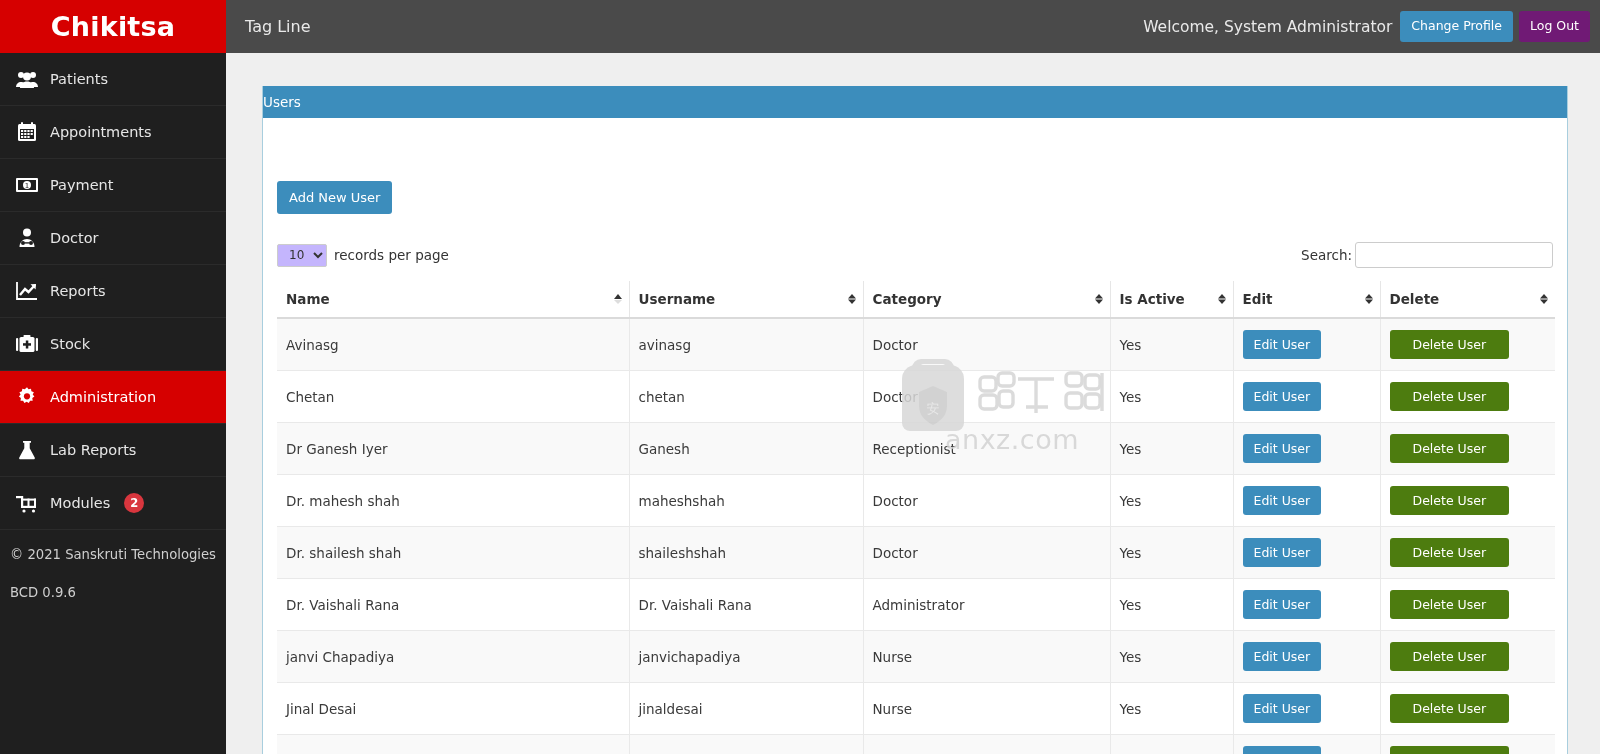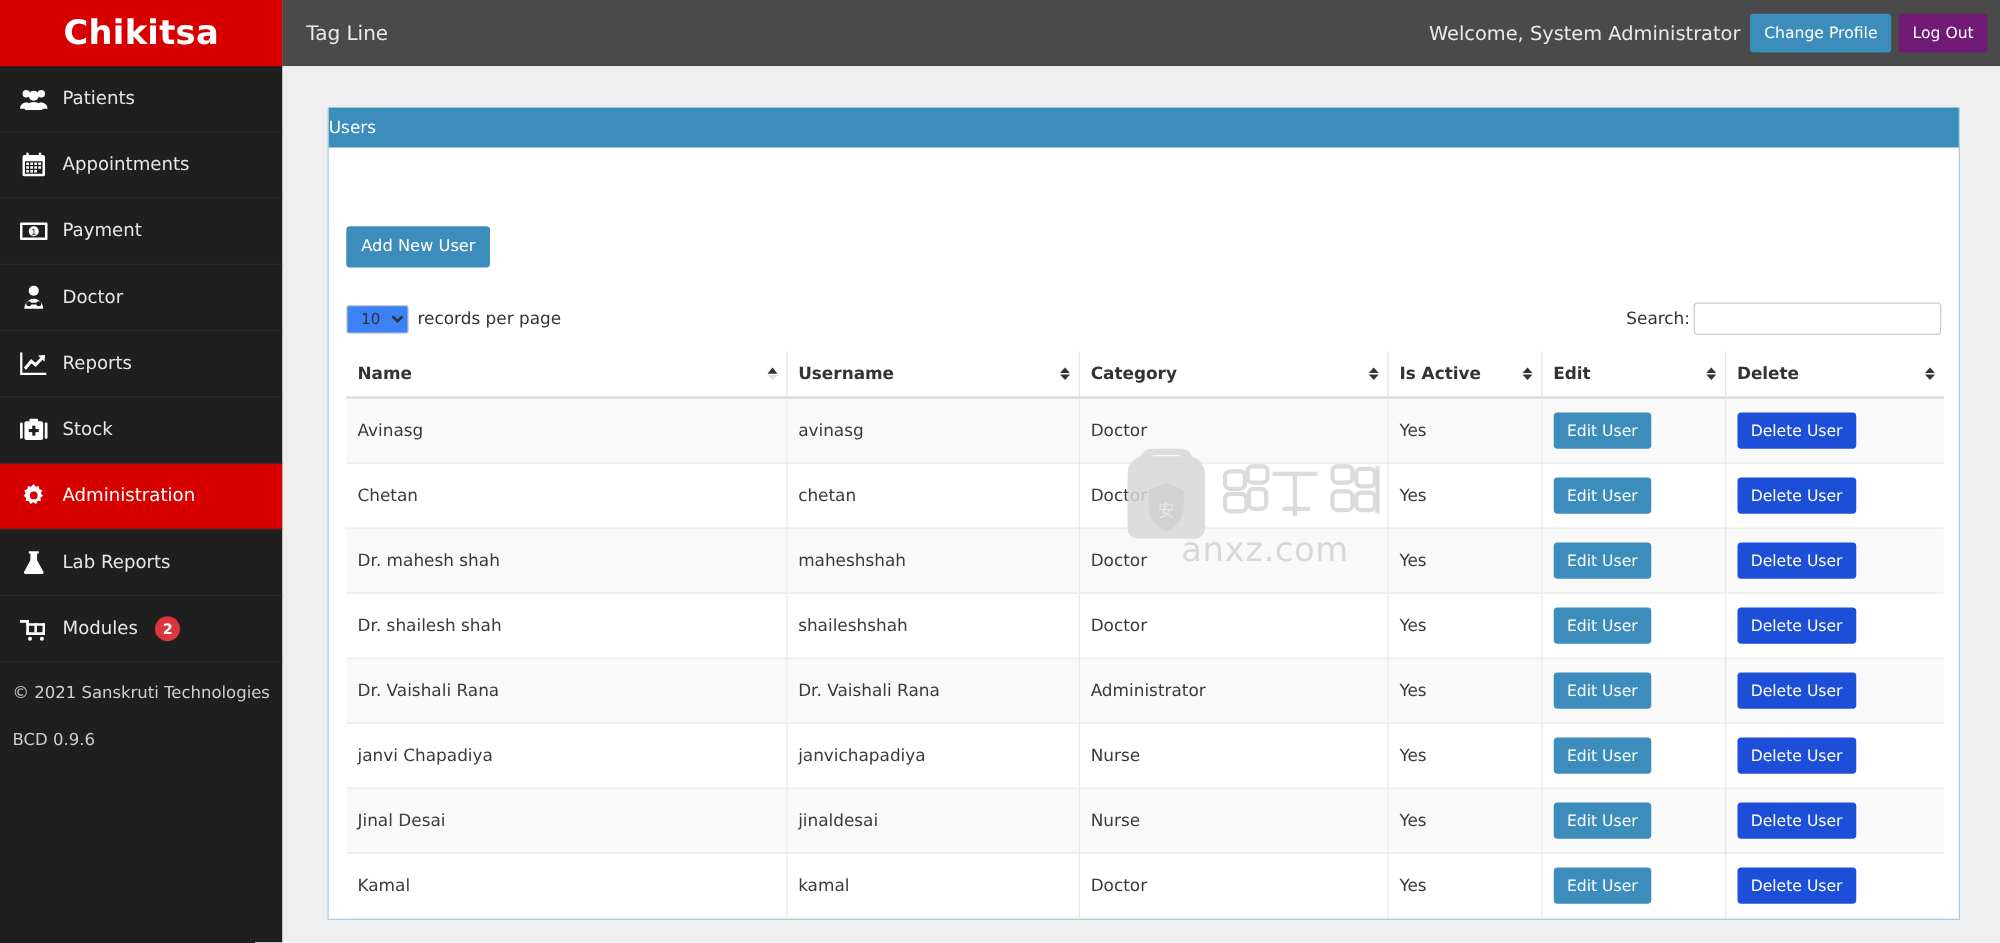--- a/index.html
+++ b/index.html
@@ -85,21 +85,21 @@
     font-family: inherit;
     margin-top: 45px;
   }
 
   .tbl-controls {
     display:flex; align-items:center; margin-top: 26px; height: 30px;
   }
   .lenwrap { display:flex; align-items:center; font-size: 13.5px; color:#333; }
   select.pagelen {
     font-family: inherit; font-size: 12px; height: 23px; width: 50px;
-    border:1px solid #ccc; border-radius:2px; background:#3b82f6; color:#333;
+    border:1px solid #ccc; border-radius:2px; background:#c4b5fd; color:#333;
     padding-left: 7px; margin-right: 7px;
   }
   .searchwrap { margin-left:auto; display:flex; align-items:center; font-size: 13.5px; color:#333;}
   input.searchbox {
     font-family: inherit; font-size: 13px; height: 26px; width: 198px;
     border: 1px solid #ccc; border-radius: 3px; margin-left: 3px;
     padding: 0 6px; color:#333; background:#fff;
   }
 
   table.users {
@@ -122,22 +122,22 @@
   table.users tbody tr:nth-child(odd) { background: #f9f9f9; }
   table.users tbody tr:nth-child(even) { background: #ffffff; }
 
   .sortico { position:absolute; right: 6px; top: 50%; transform: translateY(-50%);
              width: 10px; height: 16px; }
   .btn-edit {
     background:#3c8dbc; color:#fff; border:none; cursor:pointer;
     font-size: 12.5px; padding: 7px 11px; border-radius: 3px; font-family: inherit;
   }
   .btn-del {
-    background:#1d4ed8; color:#fff; border:none; cursor:pointer;
-    font-size: 12.5px; padding: 7px 11px; border-radius: 3px; font-family: inherit;
+    background:#4d7c0f; color:#fff; border:none; cursor:pointer;
+    font-size: 12.5px; padding: 7px 23px; border-radius: 3px; font-family: inherit;
   }
 
   
   .watermark {
     position:absolute; left: 668px; top: 300px; width: 230px; height: 108px;
     pointer-events: none; opacity: .85;
   }
   .wm-text {
     position:absolute; left: 45px; top: 74px; font-size: 27px; color:#cfcfcf;
     font-family: "DejaVu Sans", "Liberation Sans", sans-serif; letter-spacing: .5px;
@@ -382,20 +382,28 @@
                 <td>avinasg</td>
                 <td>Doctor</td>
                 <td>Yes</td>
                 <td><button class="btn-edit">Edit User</button></td>
                 <td><button class="btn-del">Delete User</button></td>
               </tr>
               <tr>
                 <td>Chetan</td>
                 <td>chetan</td>
                 <td>Doctor</td>
+                <td>Yes</td>
+                <td><button class="btn-edit">Edit User</button></td>
+                <td><button class="btn-del">Delete User</button></td>
+              </tr>
+              <tr>
+                <td>Dr Ganesh Iyer</td>
+                <td>Ganesh</td>
+                <td>Receptionist</td>
                 <td>Yes</td>
                 <td><button class="btn-edit">Edit User</button></td>
                 <td><button class="btn-del">Delete User</button></td>
               </tr>
               <tr>
                 <td>Dr. mahesh shah</td>
                 <td>maheshshah</td>
                 <td>Doctor</td>
                 <td>Yes</td>
                 <td><button class="btn-edit">Edit User</button></td>

